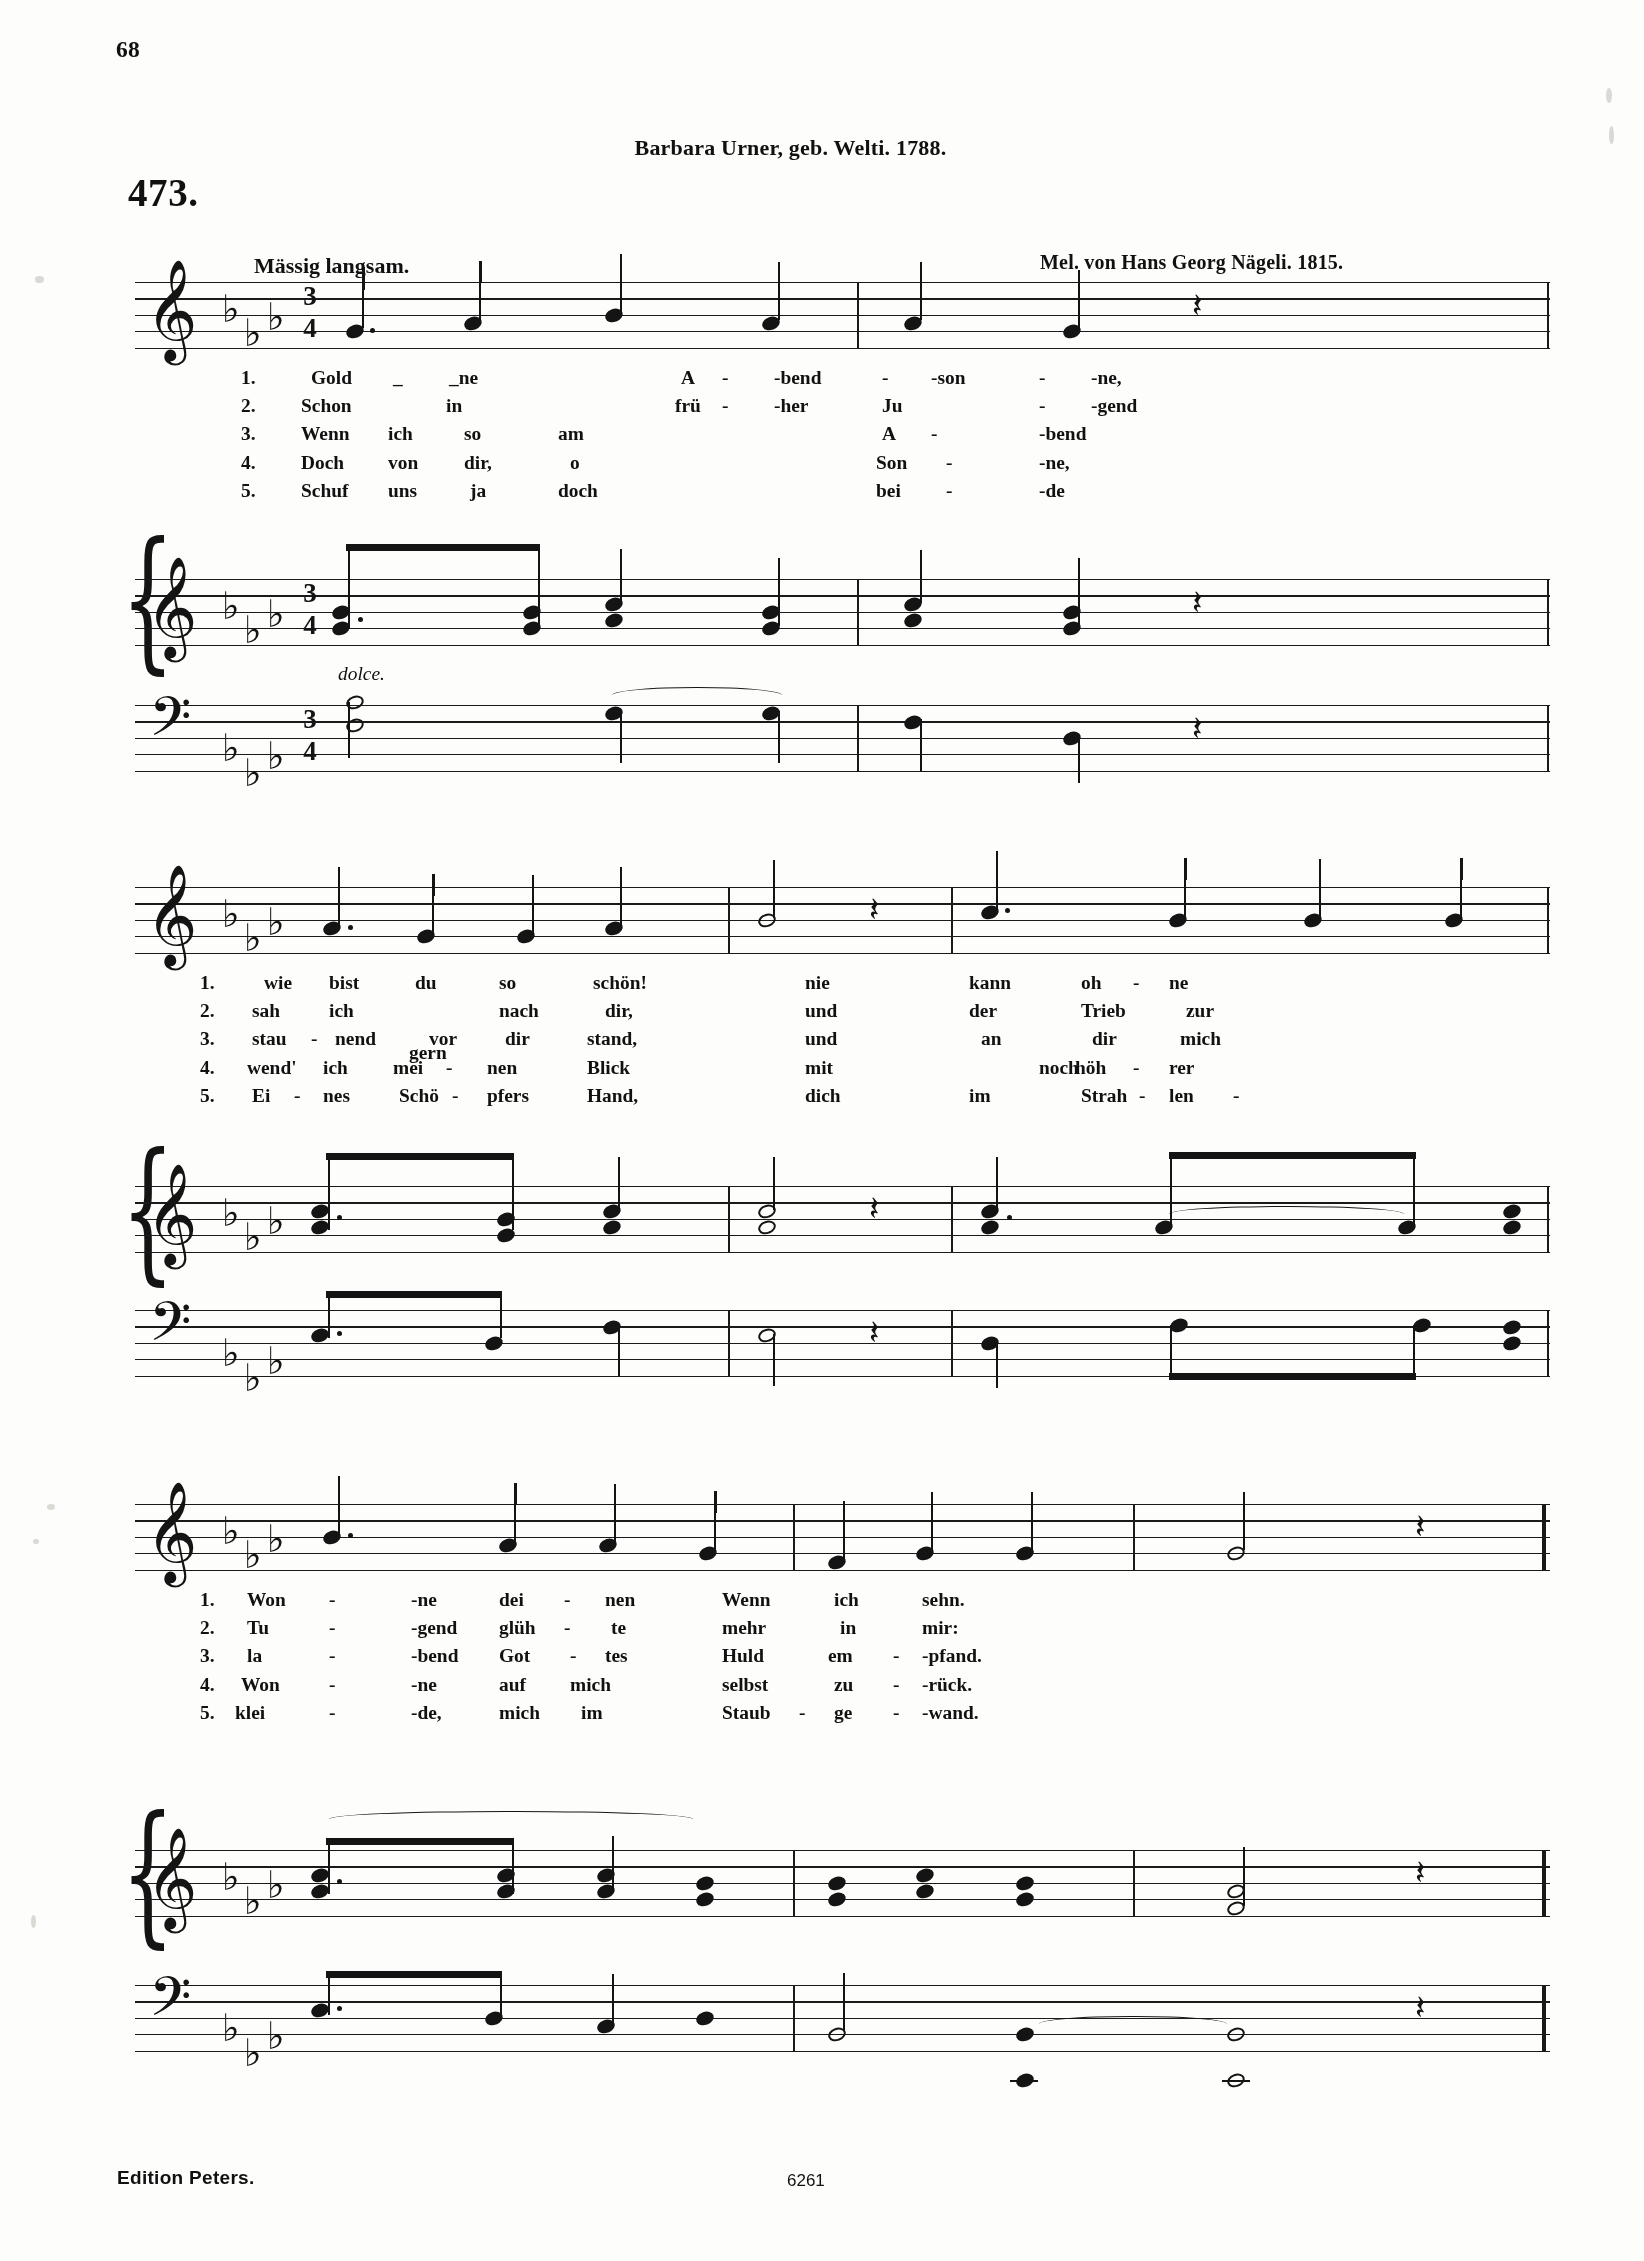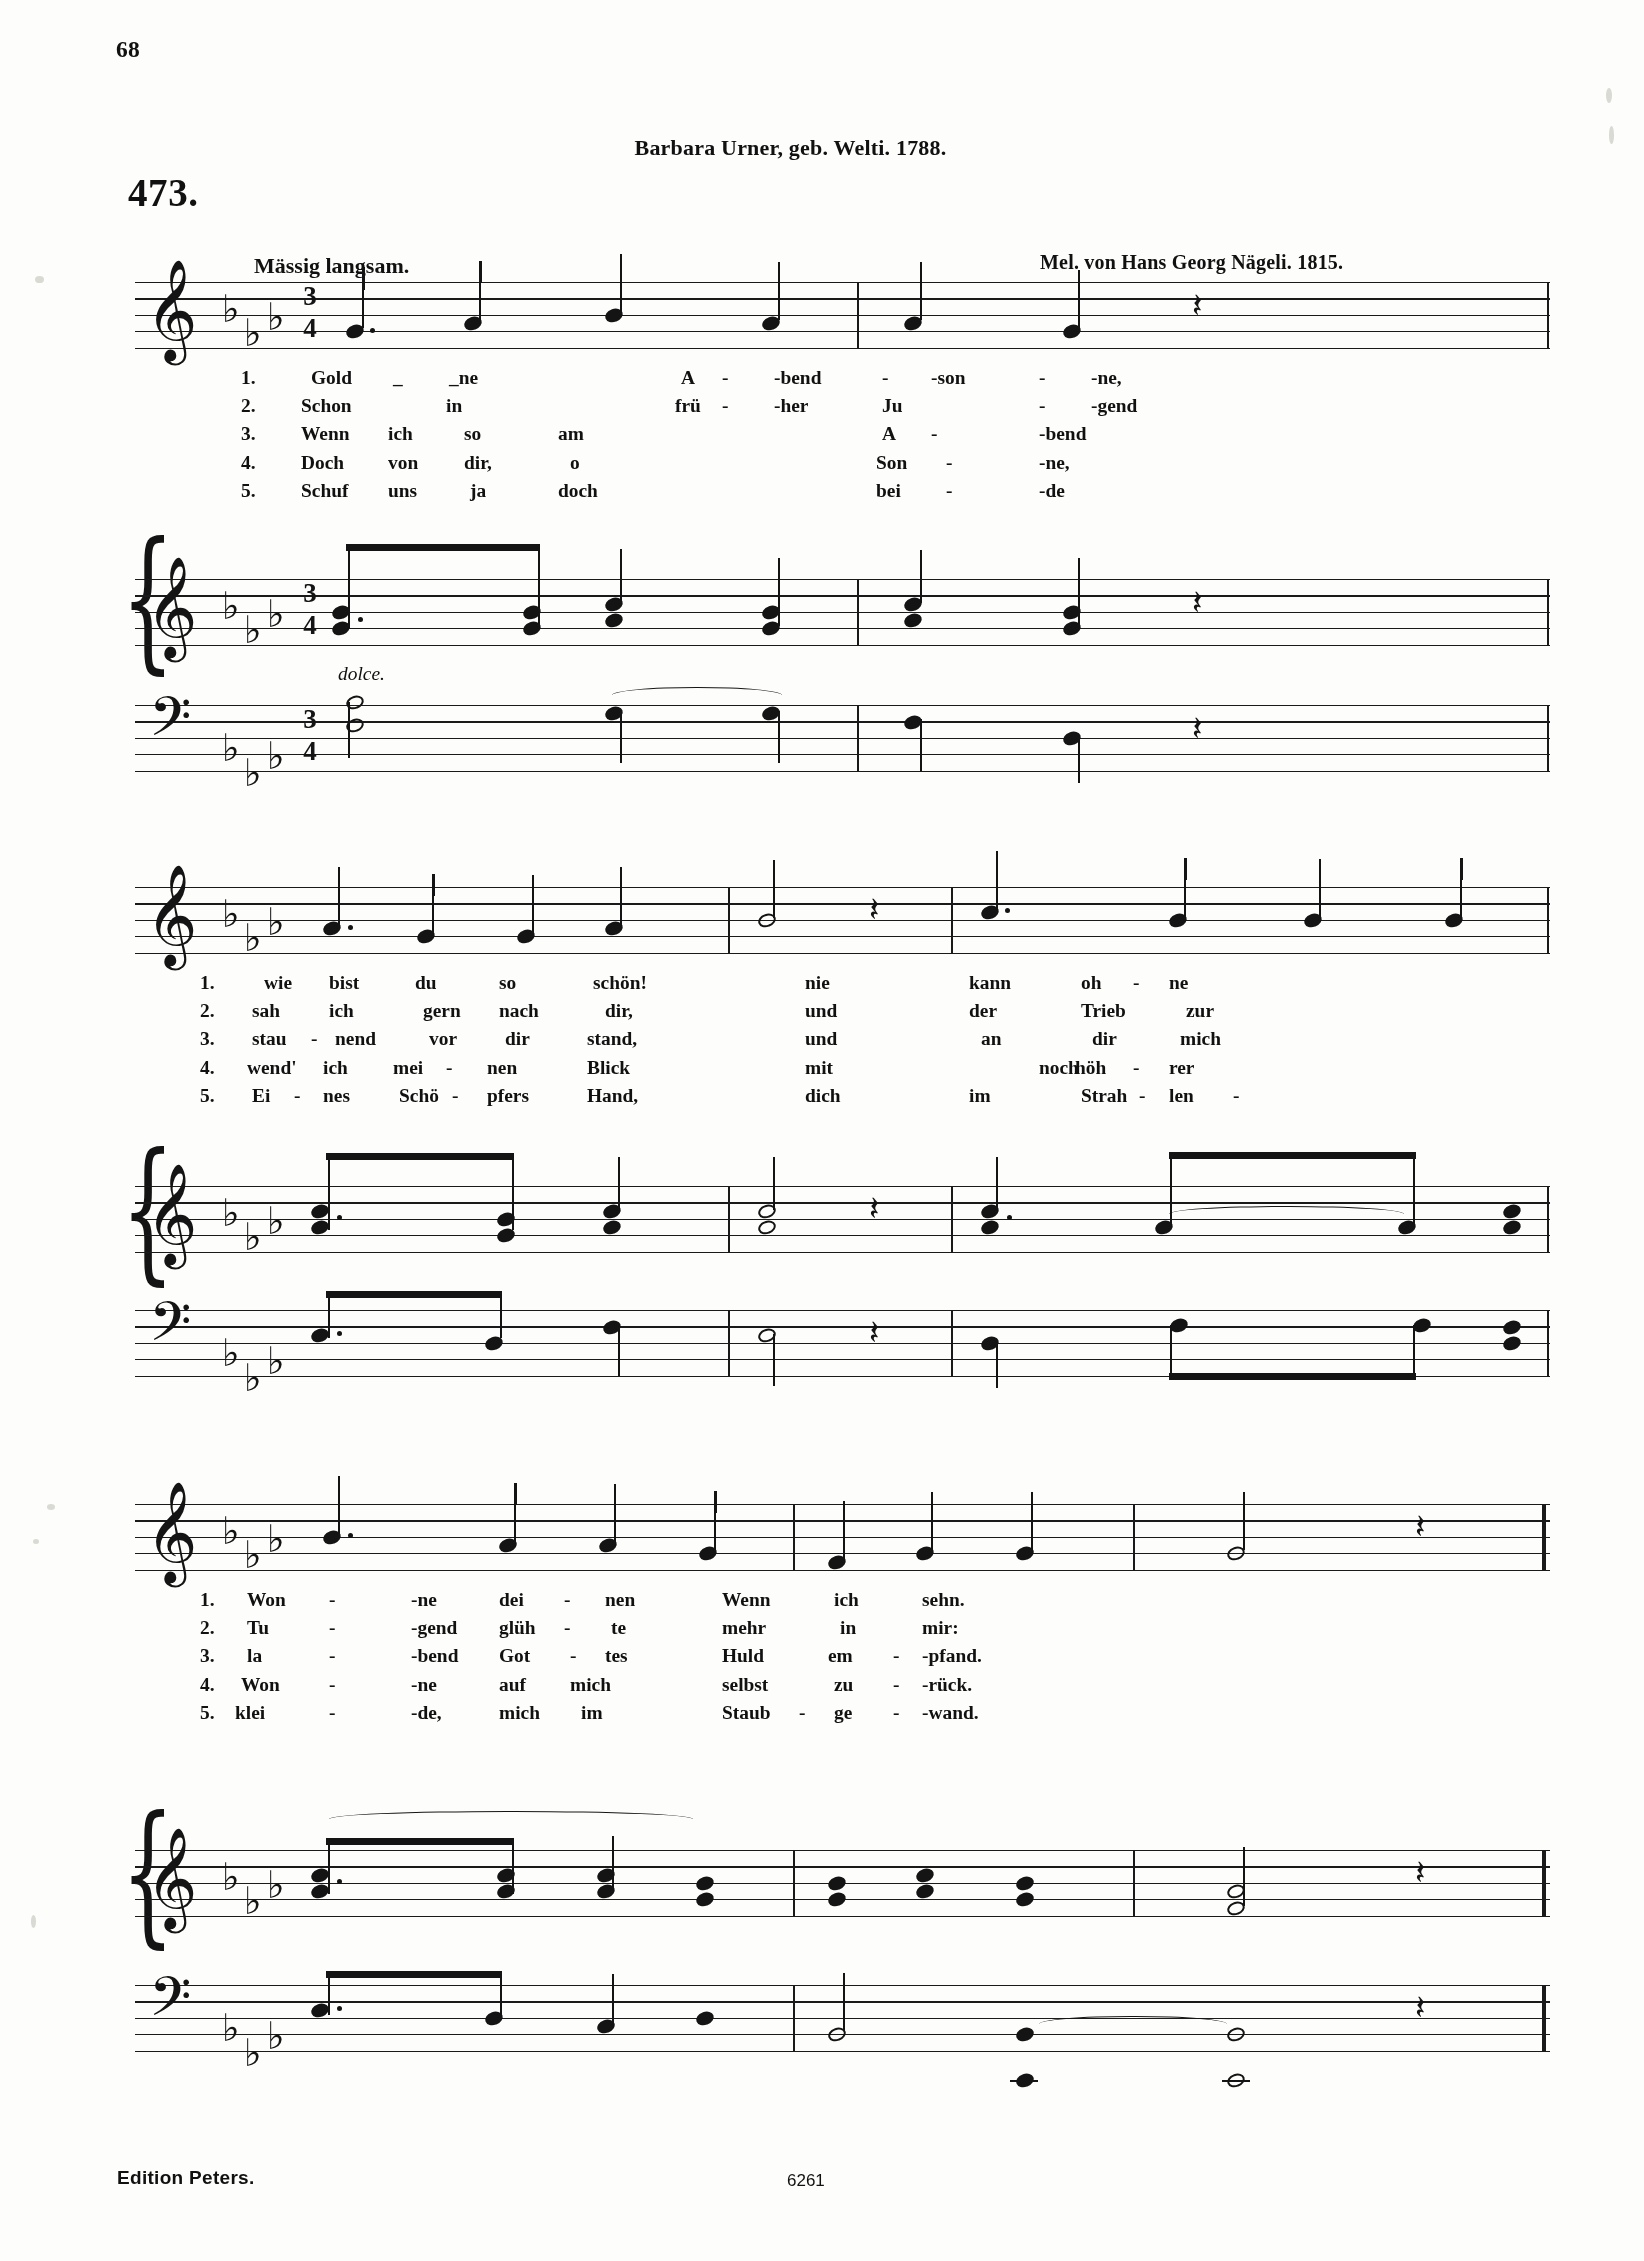--- a/index.html
+++ b/index.html
@@ -522,21 +522,21 @@
       <span class="lyric-syl" style="left:670px;">nie</span>
       <span class="lyric-syl" style="left:834px;">kann</span>
       <span class="lyric-syl" style="left:946px;">oh</span>
       <span class="lyric-syl" style="left:998px;">-</span>
       <span class="lyric-syl" style="left:1034px;">ne</span>
     </div>
     <div class="lyric-row" style="top:28px;">
       <span class="lyric-num" style="left:65px;">2.</span>
       <span class="lyric-syl" style="left:117px;">sah</span>
       <span class="lyric-syl" style="left:194px;">ich</span>
-      <span class="lyric-syl" style="left:288px;">gern</span>
+      <span class="lyric-syl" style="left:274px;margin-top:42px;">gern</span>
       <span class="lyric-syl" style="left:364px;">nach</span>
       <span class="lyric-syl" style="left:470px;">dir,</span>
       <span class="lyric-syl" style="left:670px;">und</span>
       <span class="lyric-syl" style="left:834px;">der</span>
       <span class="lyric-syl" style="left:946px;">Trieb</span>
       <span class="lyric-syl" style="left:1051px;">zur</span>
     </div>
     <div class="lyric-row" style="top:56px;">
       <span class="lyric-num" style="left:65px;">3.</span>
       <span class="lyric-syl" style="left:117px;">stau</span>

